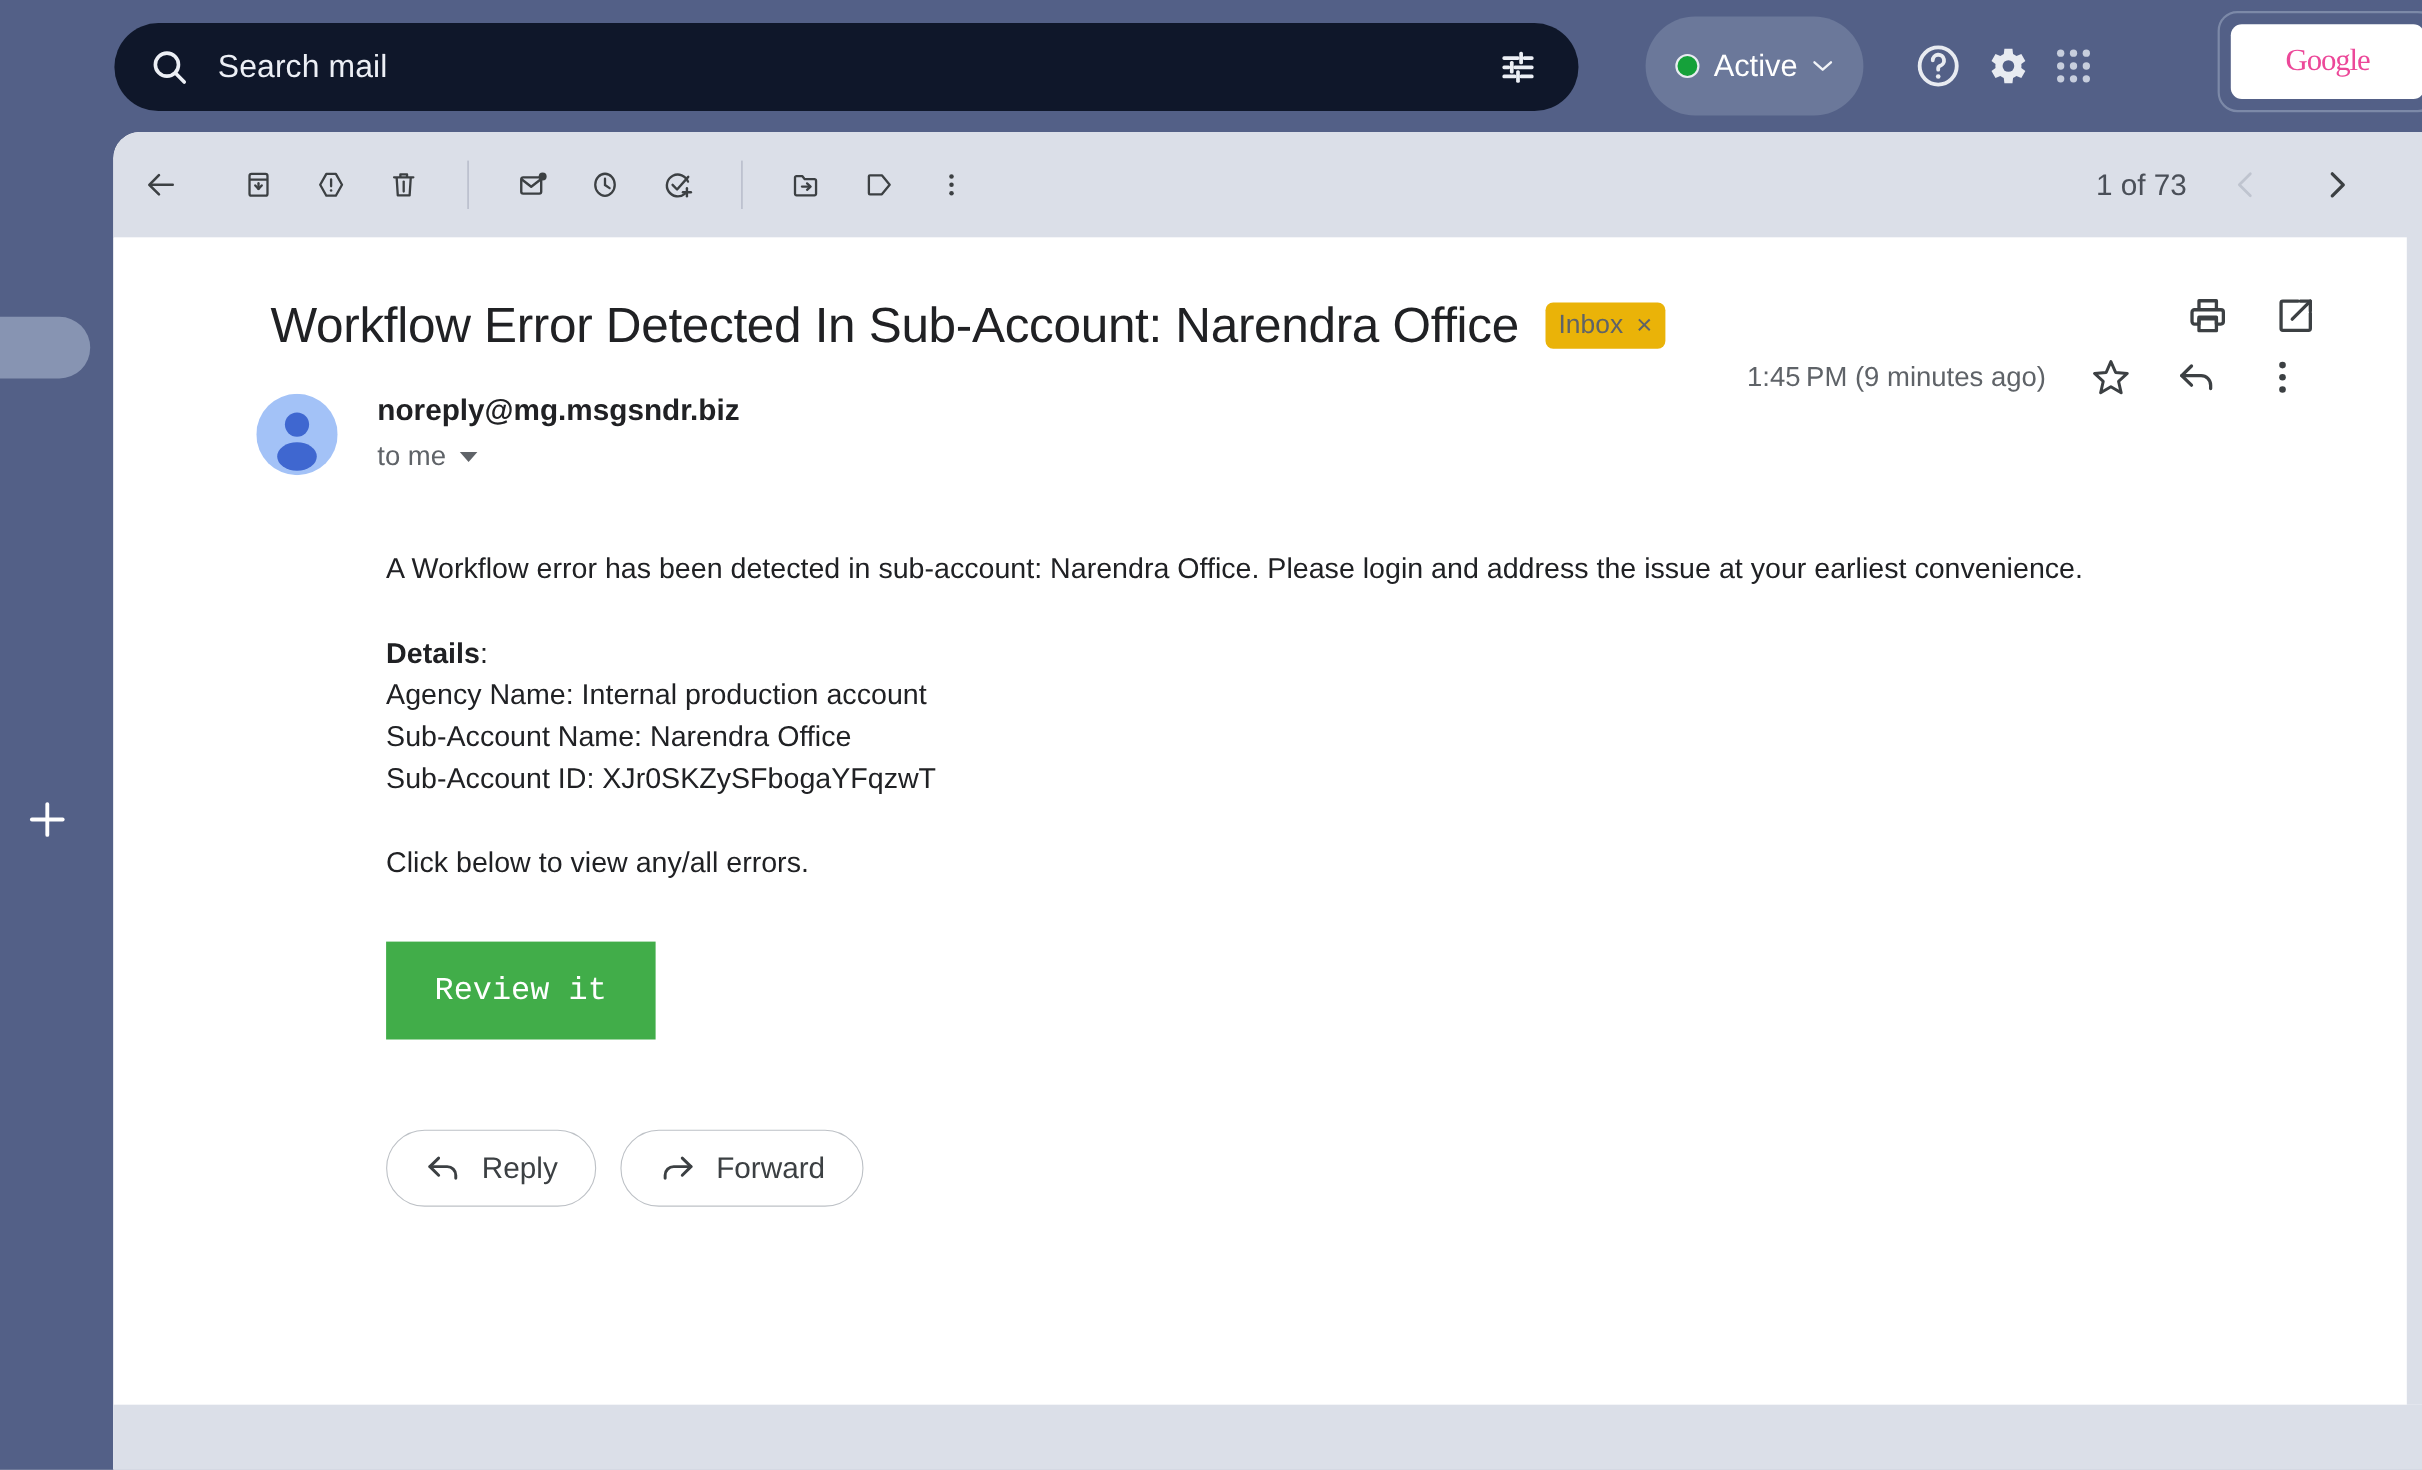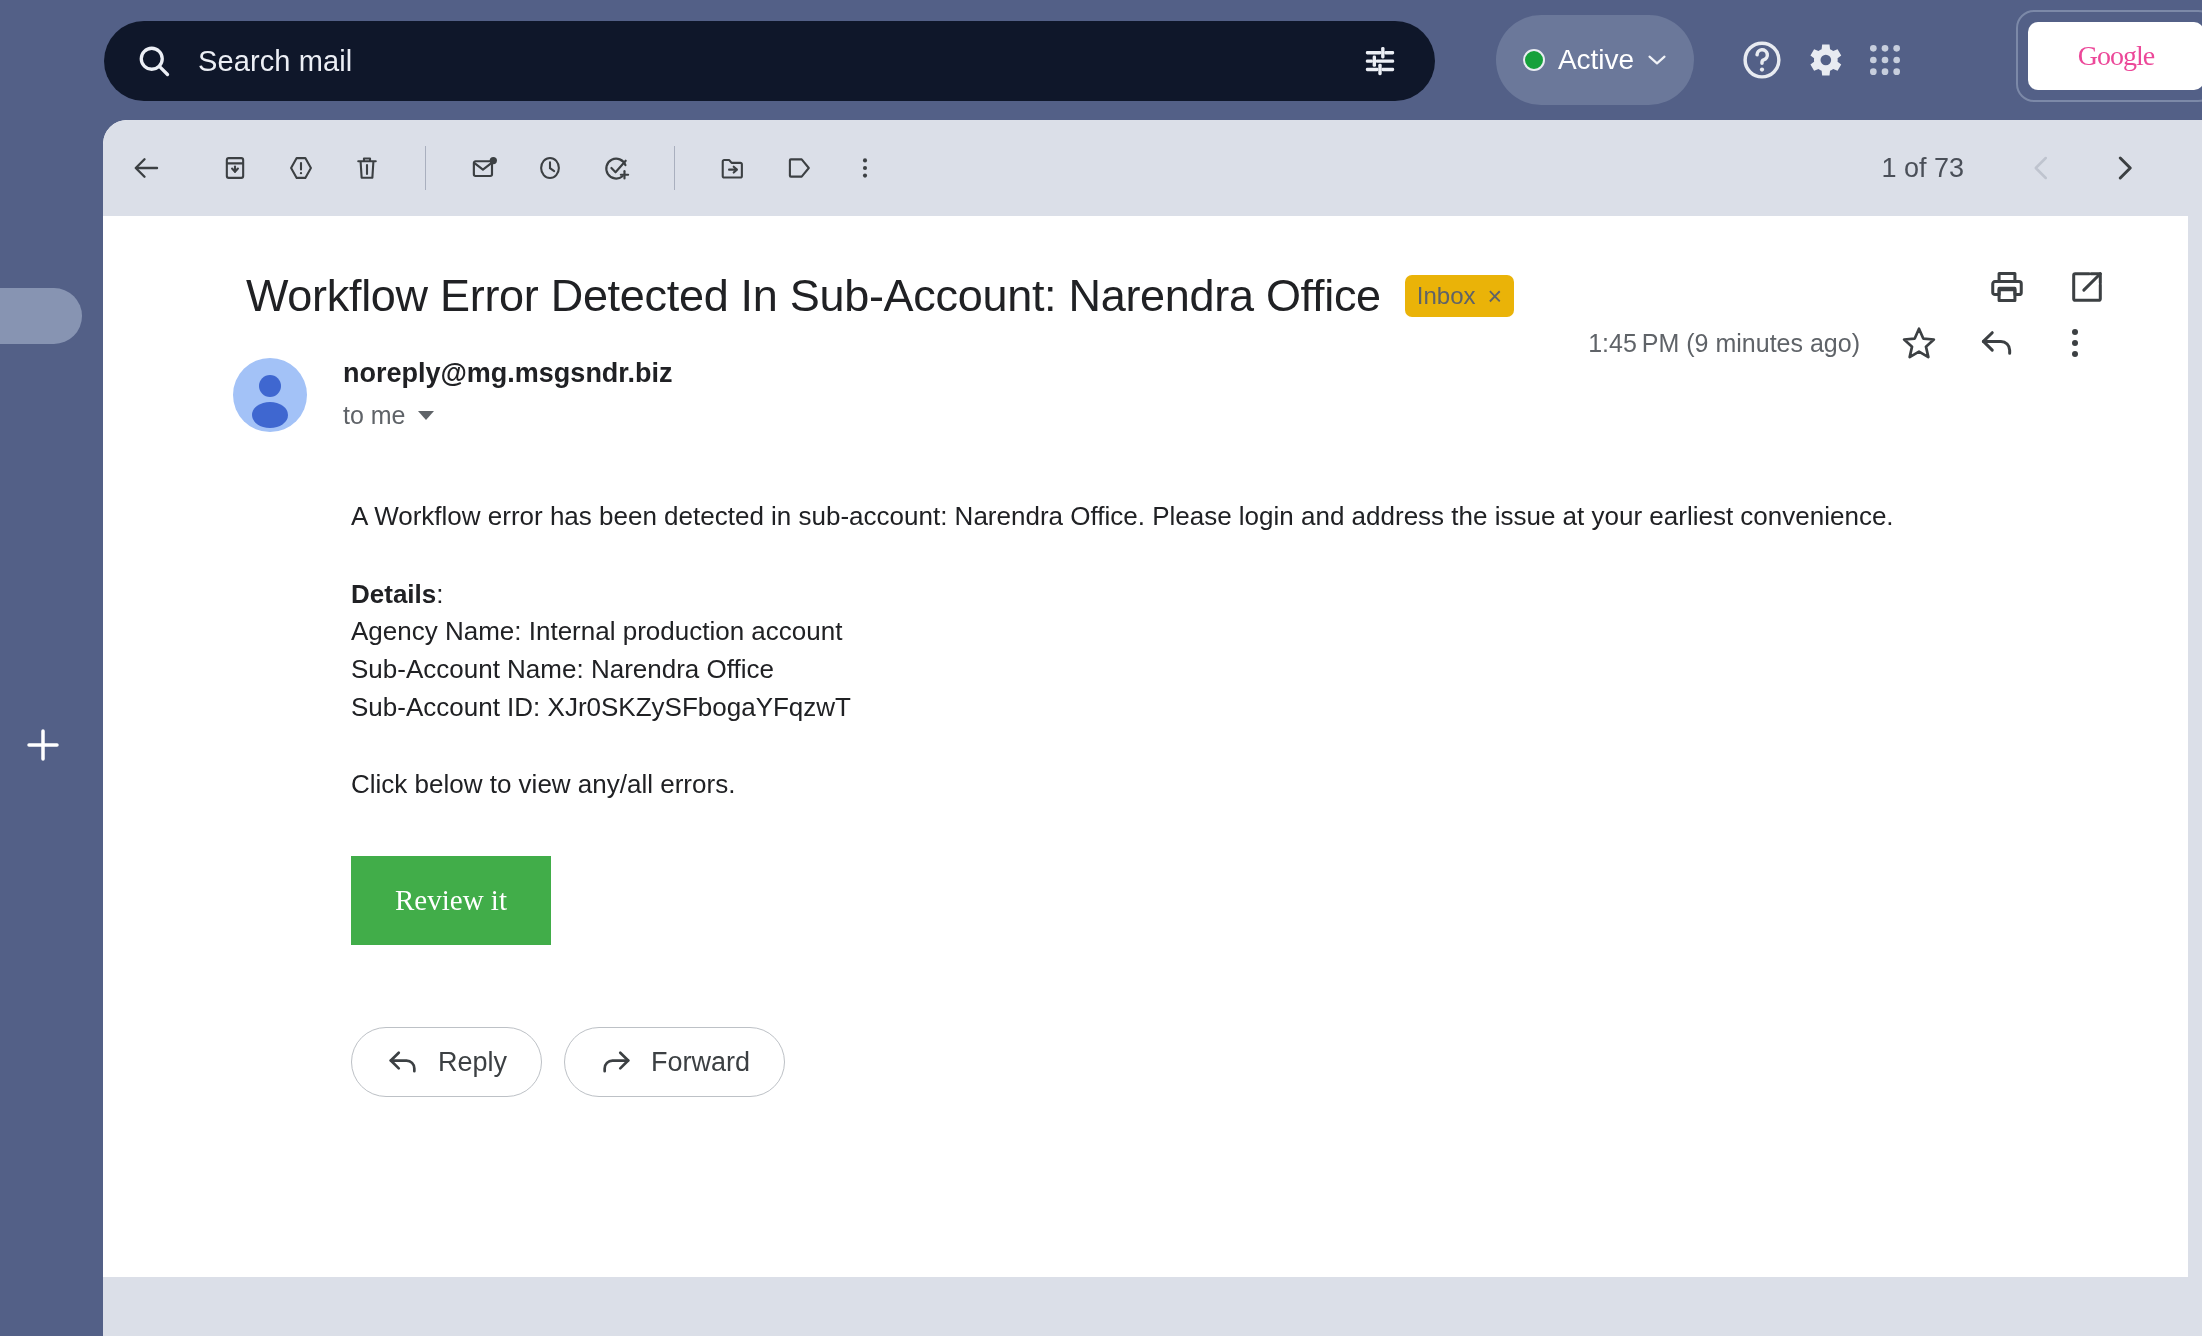--- a/index.html
+++ b/index.html
@@ -103,21 +103,21 @@
   }
   .tb-sep {
     width: 1px; height: 44px; background: #a9afbe;
     flex: none;
   }
   .pager {
     position: absolute; right: 0; top: 0; height: 96px;
     display: flex; align-items: center;
   }
   .pager-count {
-    font-size: 27px; color: #4a4f58; margin-right: 56px; white-space: nowrap;
+    font-size: 27px; color: #4a4f58; margin-right: 32px; white-space: nowrap;
   }
   .pager-btn { width: 44px; height: 44px; display:flex; align-items:center; justify-content:center; }
 
   
   .msg-body { padding: 0 12px 0 0; position: relative; background:#fff; height: 1120px; }
 
   .subject-row {
     display: flex; align-items: center;
     padding: 54px 0 0 143px; gap: 24px;
   }
@@ -162,21 +162,21 @@
   .content { padding: 26px 0 0 248px; }
   .content p { font-size: 26px; color: #202124; line-height: 1.45; }
   .gap-lg { height: 40px; }
   .content .b { font-weight: bold; }
 
   .cta {
     display: inline-block; margin: 52px 0 0 0;
     background: #41ad49; color: #fff;
     font-size: 29px; padding: 28px 44px;
     border: none; cursor: pointer;
-    font-family: Liberation Serif, serif;
+    font-family: Liberation Mono, monospace;
   }
 
   .rf-row { display: flex; gap: 22px; margin: 82px 0 0 0; }
   .rf-btn {
     height: 70px; border: 1px solid #bdc1c6; border-radius: 35px;
     background: #fff; color: #3c4043; font-size: 27px;
     display: flex; align-items: center; gap: 18px;
     padding: 0 34px; cursor: pointer;
     font-family: "Liberation Sans", sans-serif;
   }

